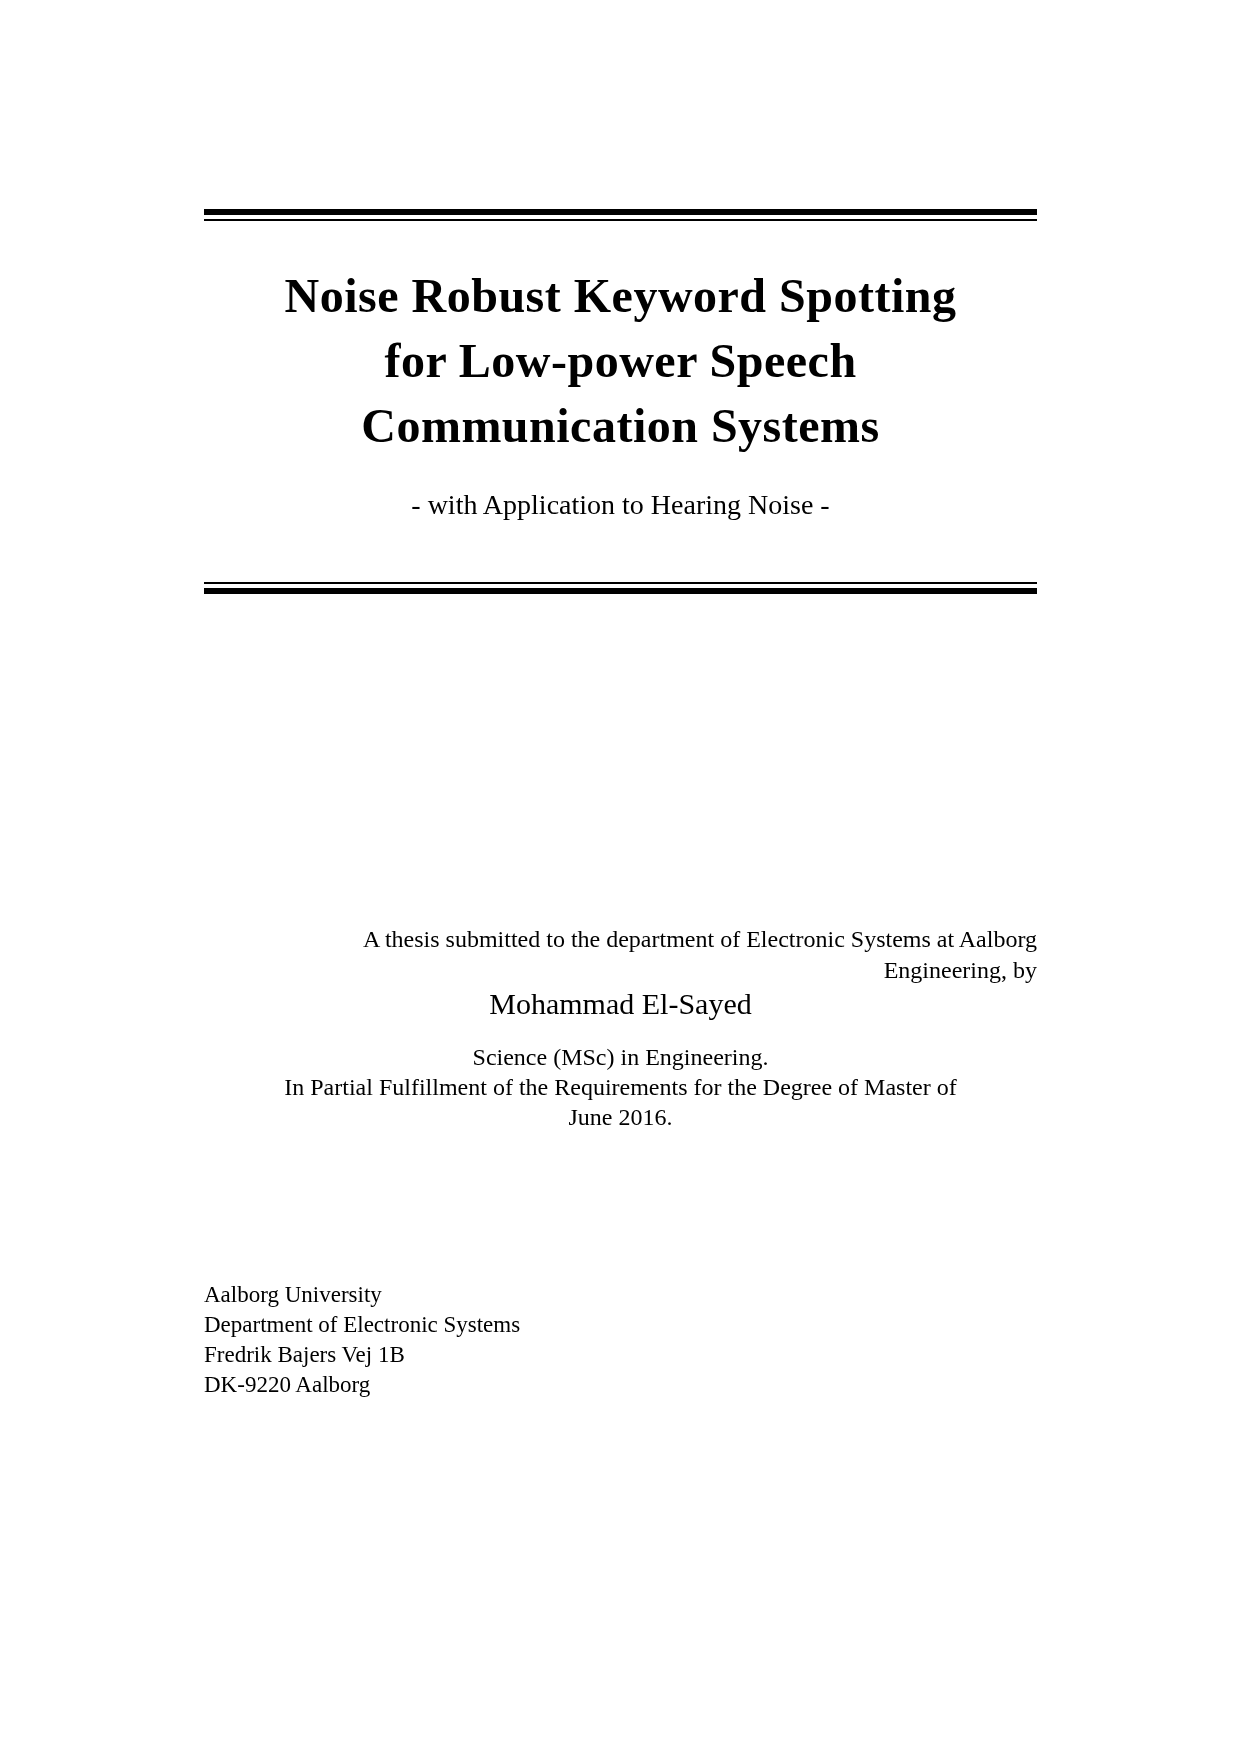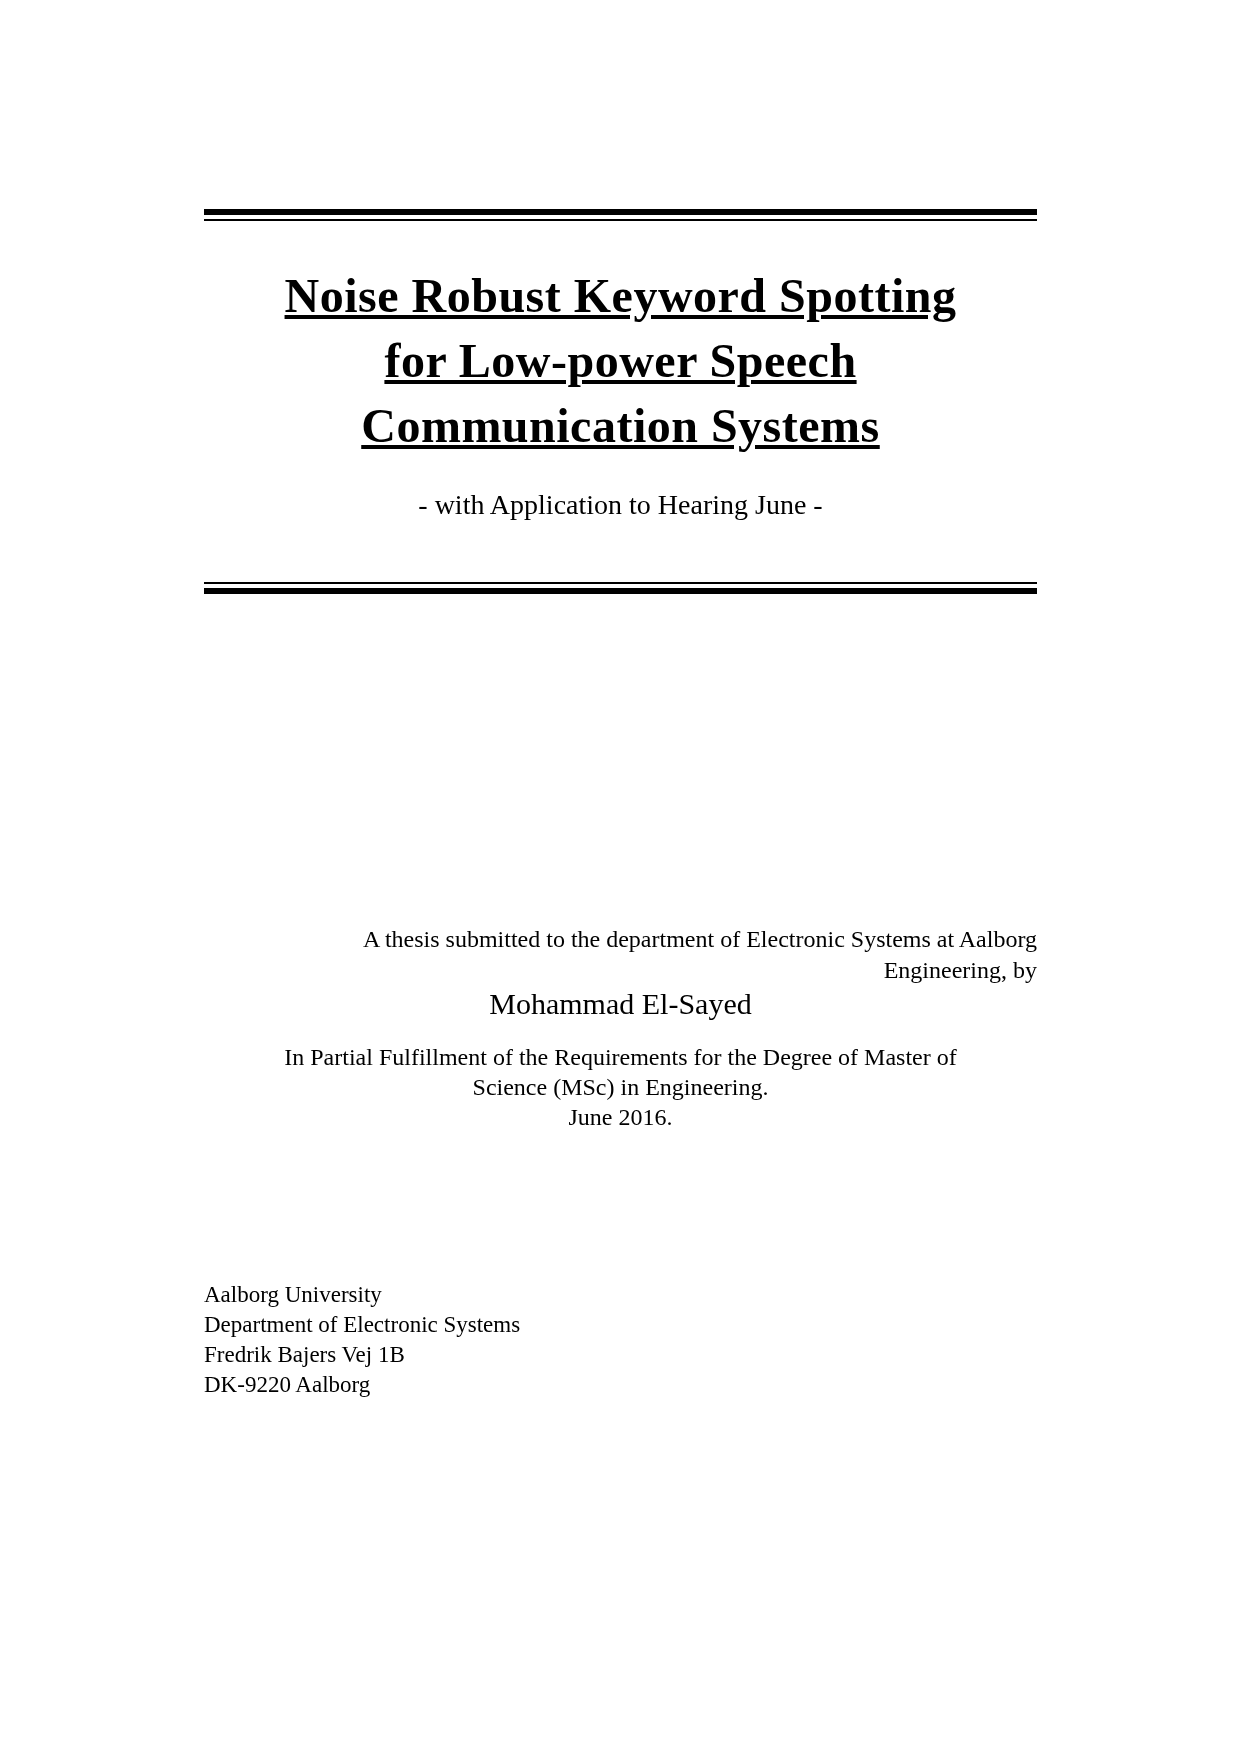--- a/index.html
+++ b/index.html
@@ -25,21 +25,21 @@
   .rule-bottom .rule.thin { margin-bottom: 4px; }
 
   .title {
     margin: 42px 0 0 0;
     font-size: 48px;
     line-height: 65px;
     font-weight: bold;
     text-align: center;
     letter-spacing: 0.5px;
   }
-  .title .tline { display: block; text-decoration: underline; }
+  .title .tline { display: block; }
 
   .subtitle {
     margin-top: 30px;
     font-size: 28px;
     line-height: 34px;
     text-align: center;
   }
 
   .submission {
     margin-top: 330px;
@@ -78,37 +78,37 @@
       <div class="rule thick"></div>
       <div class="rule thin"></div>
     </div>
 
     <h1 class="title">
       <span class="tline">Noise Robust Keyword Spotting</span>
       <span class="tline">for Low-power Speech</span>
       <span class="tline">Communication Systems</span>
     </h1>
 
-    <div class="subtitle">- with Application to Hearing June -</div>
+    <div class="subtitle">- with Application to Hearing Noise -</div>
 
     <div class="rule-group rule-bottom">
       <div class="rule thin"></div>
       <div class="rule thick"></div>
     </div>
 
     <div class="submission">
       <div class="line">A thesis submitted to the department of Electronic Systems at Aalborg</div>
       <div class="line">Engineering, by</div>
     </div>
 
     <div class="author">Mohammad El-Sayed</div>
 
     <div class="fulfillment">
+      <div class="line">Science (MSc) in Engineering.</div>
       <div class="line">In Partial Fulfillment of the Requirements for the Degree of Master of</div>
-      <div class="line">Science (MSc) in Engineering.</div>
       <div class="line">June 2016.</div>
     </div>
 
     <div class="address">
       <div class="line">Aalborg University</div>
       <div class="line">Department of Electronic Systems</div>
       <div class="line">Fredrik Bajers Vej 1B</div>
       <div class="line">DK-9220 Aalborg</div>
     </div>
 

